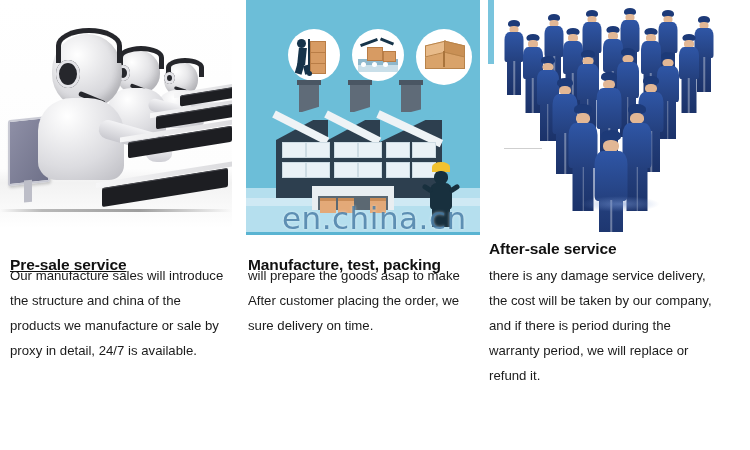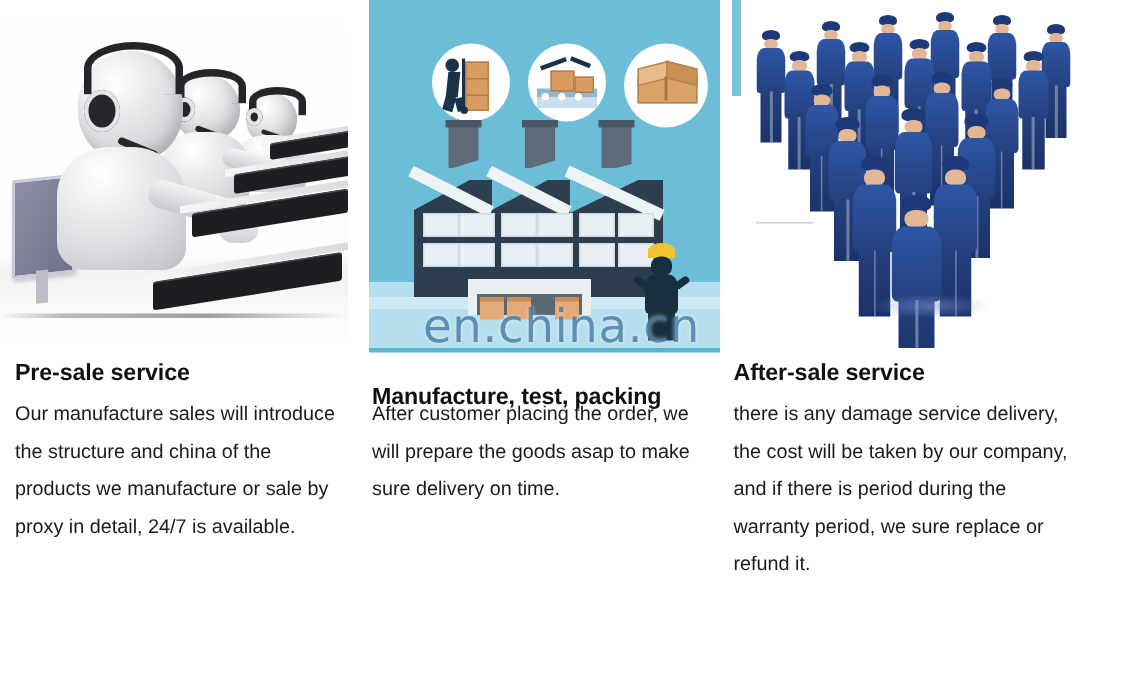--- a/index.html
+++ b/index.html
@@ -27,21 +27,21 @@
   .heading{
     font-size:15.5px;font-weight:bold;color:#111;
     letter-spacing:-0.1px;white-space:nowrap;
   }
   .body-text{
     font-size:13.2px;line-height:25px;color:#1b1b1b;
   }
   .body-text div{white-space:nowrap;}
 
   
-  #head-1{position:absolute;left:10px;top:240px;}
+  #head-1{position:absolute;left:10px;top:256px;text-decoration:underline;}
   #text-1{position:absolute;left:10px;top:263px;width:230px;}
   #head-2{position:absolute;left:248px;top:256px;}
   #text-2{position:absolute;left:248px;top:263px;width:235px;}
   #head-3{position:absolute;left:489px;top:240px;}
   #text-3{position:absolute;left:489px;top:263px;width:250px;}
 
   
   .accent-rule{position:absolute;left:246px;top:232px;width:234px;height:3px;background:#5ab4d2;}
 
   
@@ -407,29 +407,29 @@
   <div class="heading" id="head-1">Pre-sale service</div>
   <div class="body-text" id="text-1">
     <div>Our manufacture sales will introduce</div>
     <div>the structure and china of the</div>
     <div> products we manufacture or sale by</div>
     <div>proxy in detail, 24/7 is available.</div>
   </div>
 
   <div class="heading" id="head-2">Manufacture, test, packing</div>
   <div class="body-text" id="text-2">
+    <div>will prepare the goods asap to make</div>
     <div>After customer placing the order, we</div>
-    <div>will prepare the goods asap to make</div>
     <div>sure delivery on time.</div>
   </div>
 
   <div class="heading" id="head-3">After-sale service</div>
   <div class="body-text" id="text-3">
     <div>there is any damage service delivery,</div>
     <div>the cost will be taken by our company,</div>
     <div>and if there is period during the</div>
-    <div>warranty period, we sure replace or</div>
+    <div>warranty period, we will replace or</div>
     <div>refund it.</div>
   </div>
 
   <div class="watermark">en.china.cn</div>
 
 </div>
 
 </body></html>

